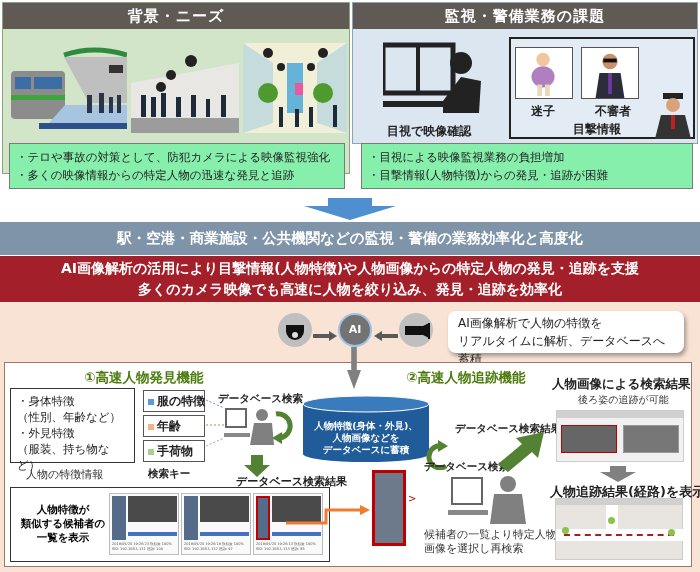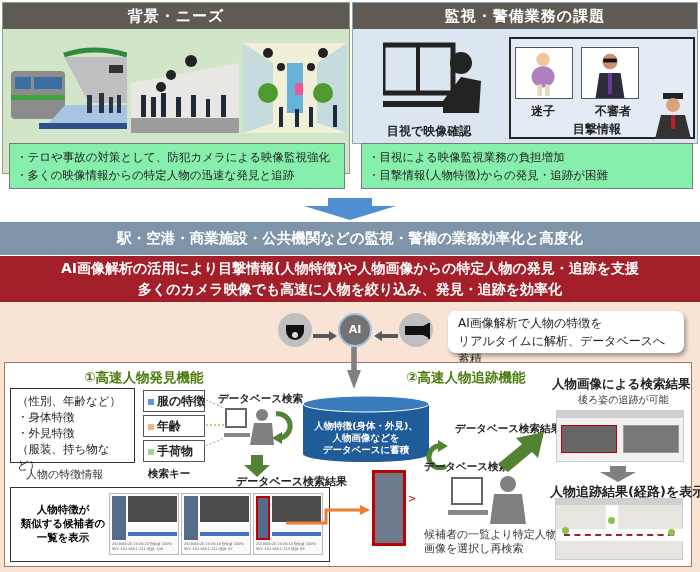--- a/index.html
+++ b/index.html
@@ -227,22 +227,22 @@
 </div>
 
 <div class="abs bottom-frame"></div>
 
 <div class="abs" style="left:347px; top:347px; width:14px; height:42px; background:#808080; clip-path:polygon(30% 0,70% 0,70% 55%,100% 55%,50% 100%,0 55%,30% 55%);"></div>
 
 <div class="func-title" style="left:84px; top:369px;">①高速人物発見機能</div>
 <div class="func-title" style="left:406px; top:369px;">②高速人物追跡機能</div>
 
 <div class="abs feature-box">
+  <div>・身体特徴</div>
   <div>（性別、年齢など）</div>
-  <div>・身体特徴</div>
   <div>・外見特徴</div>
   <div>（服装、持ち物など）</div>
 </div>
 <div class="small-label" style="left:26px; top:467px;">人物の特徴情報</div>
 
 <div class="key-box" style="top:390px;">
   <span class="key-sq" style="background:#5b9bd5;"></span><span>服の特徴</span>
 </div>
 <div class="key-box" style="top:415px;">
   <span class="key-sq" style="background:#f4b183;"></span><span>年齢</span>

